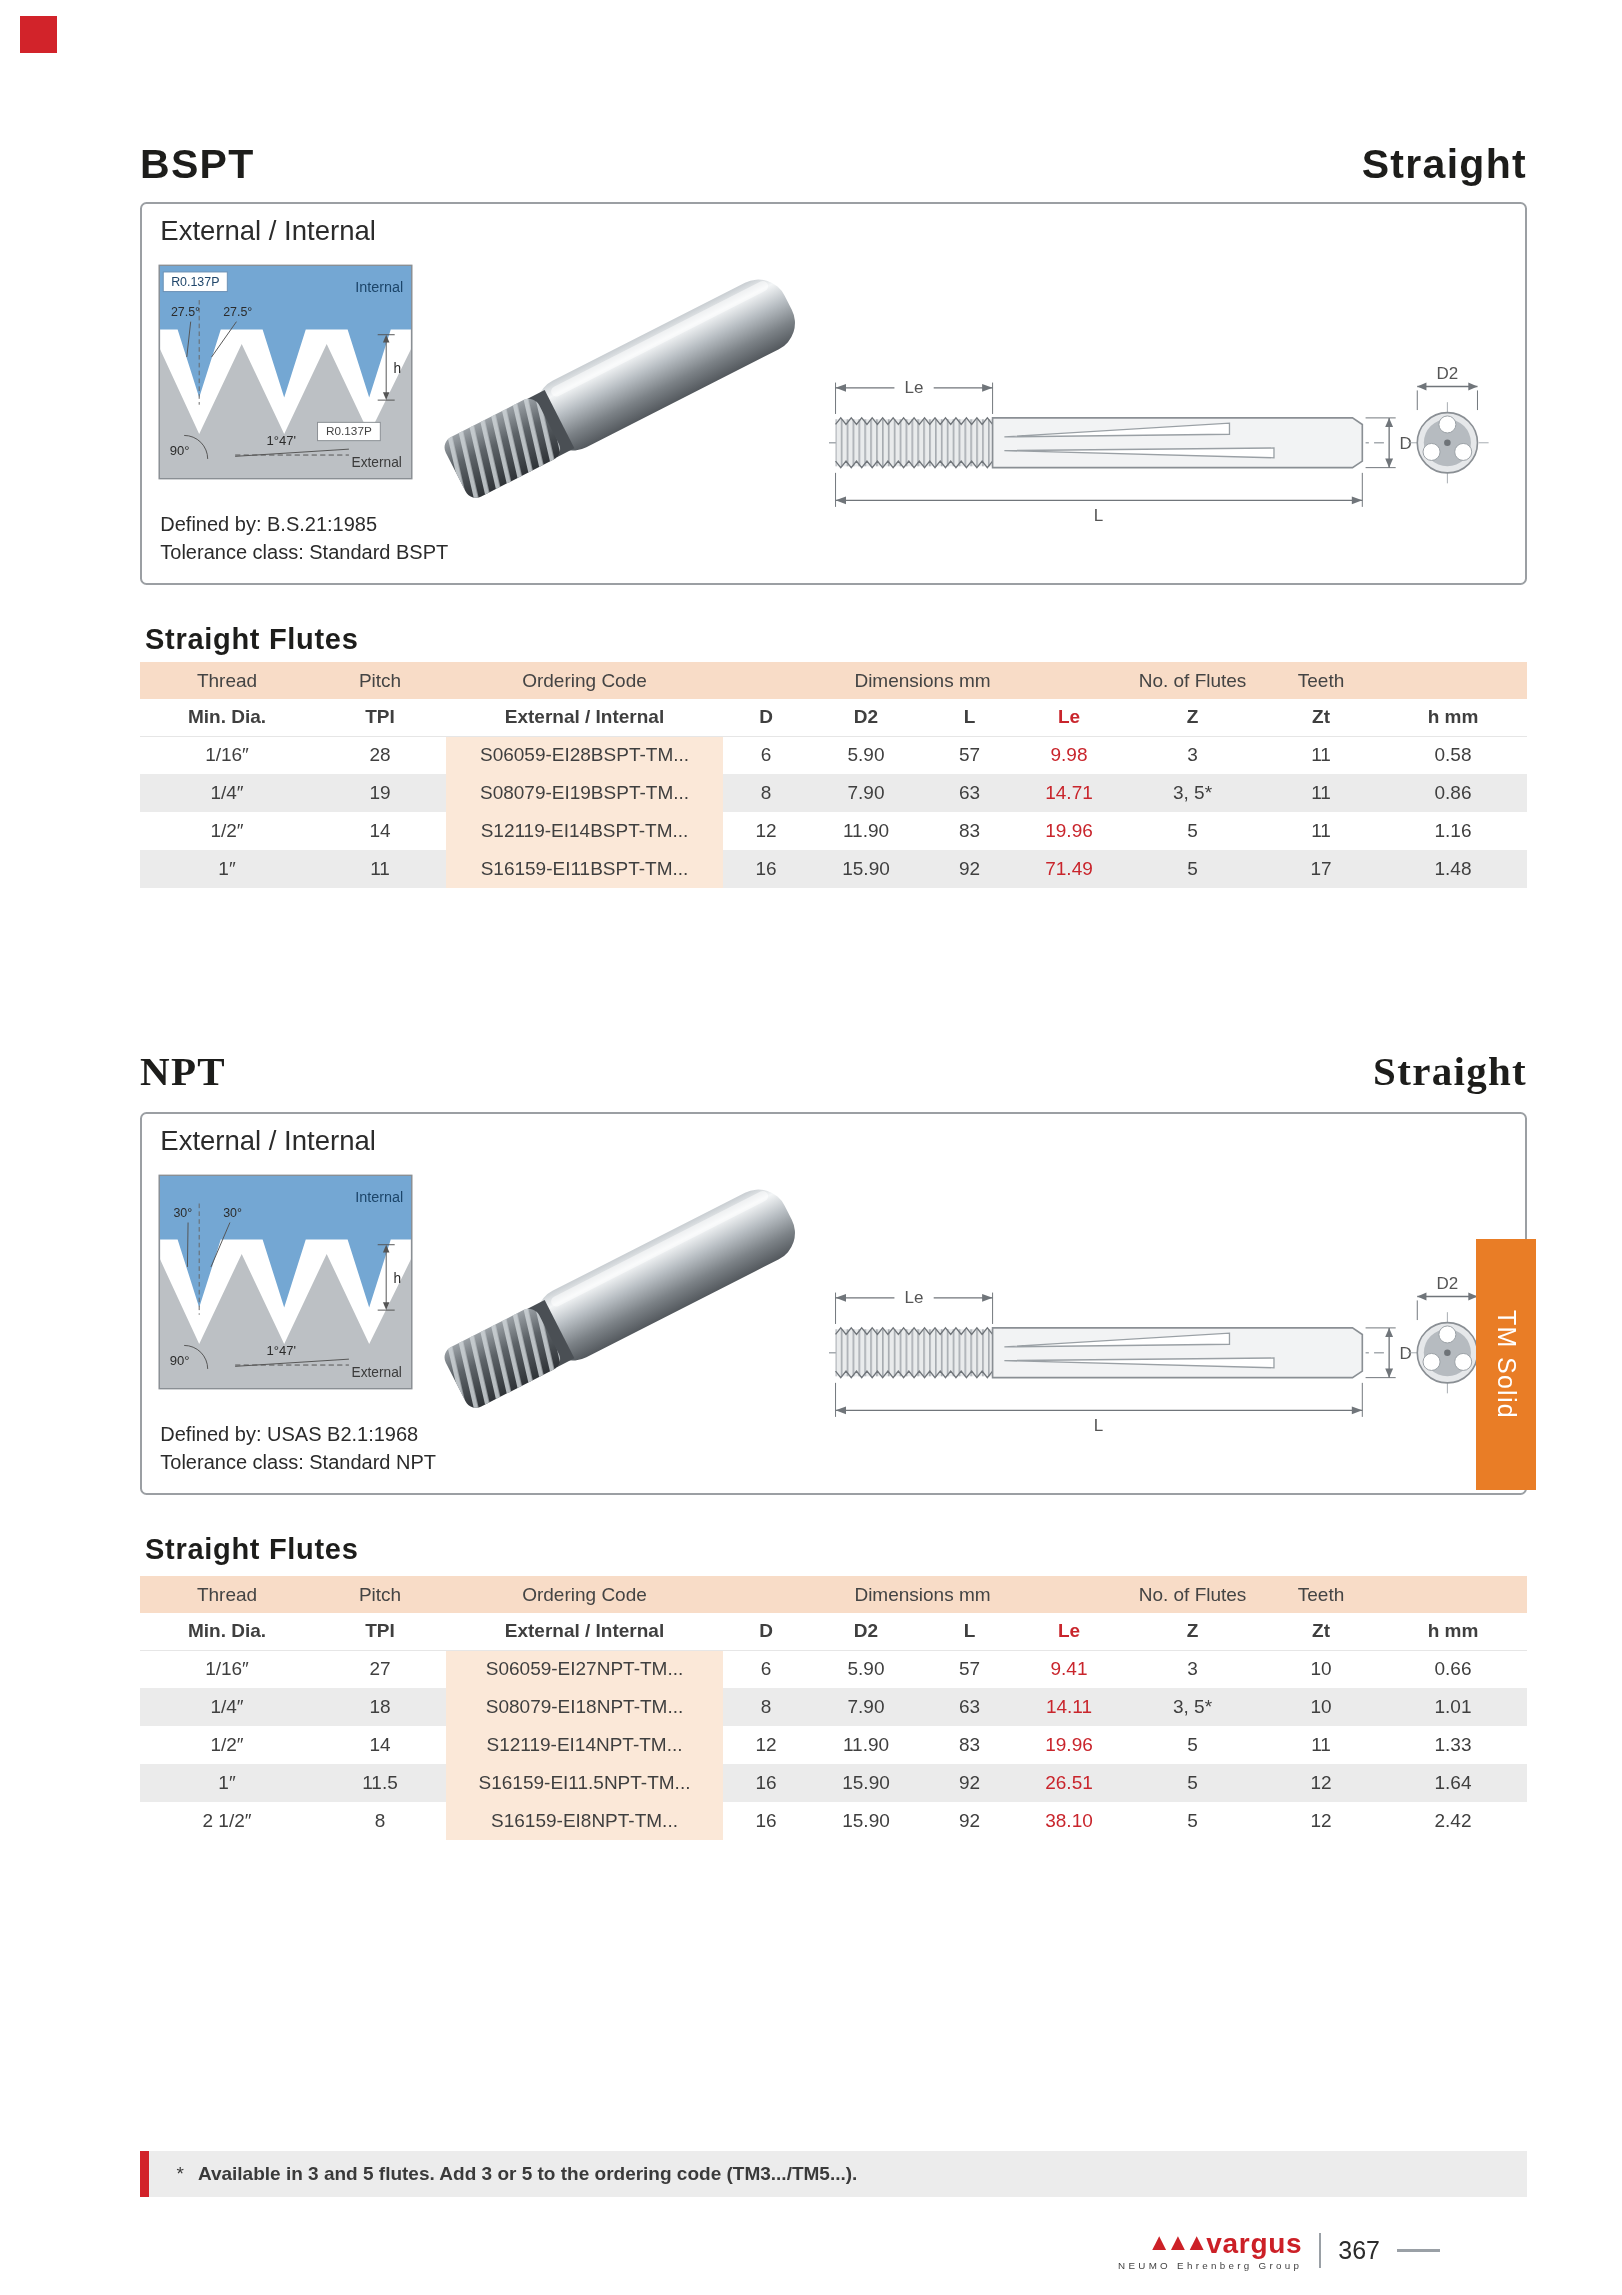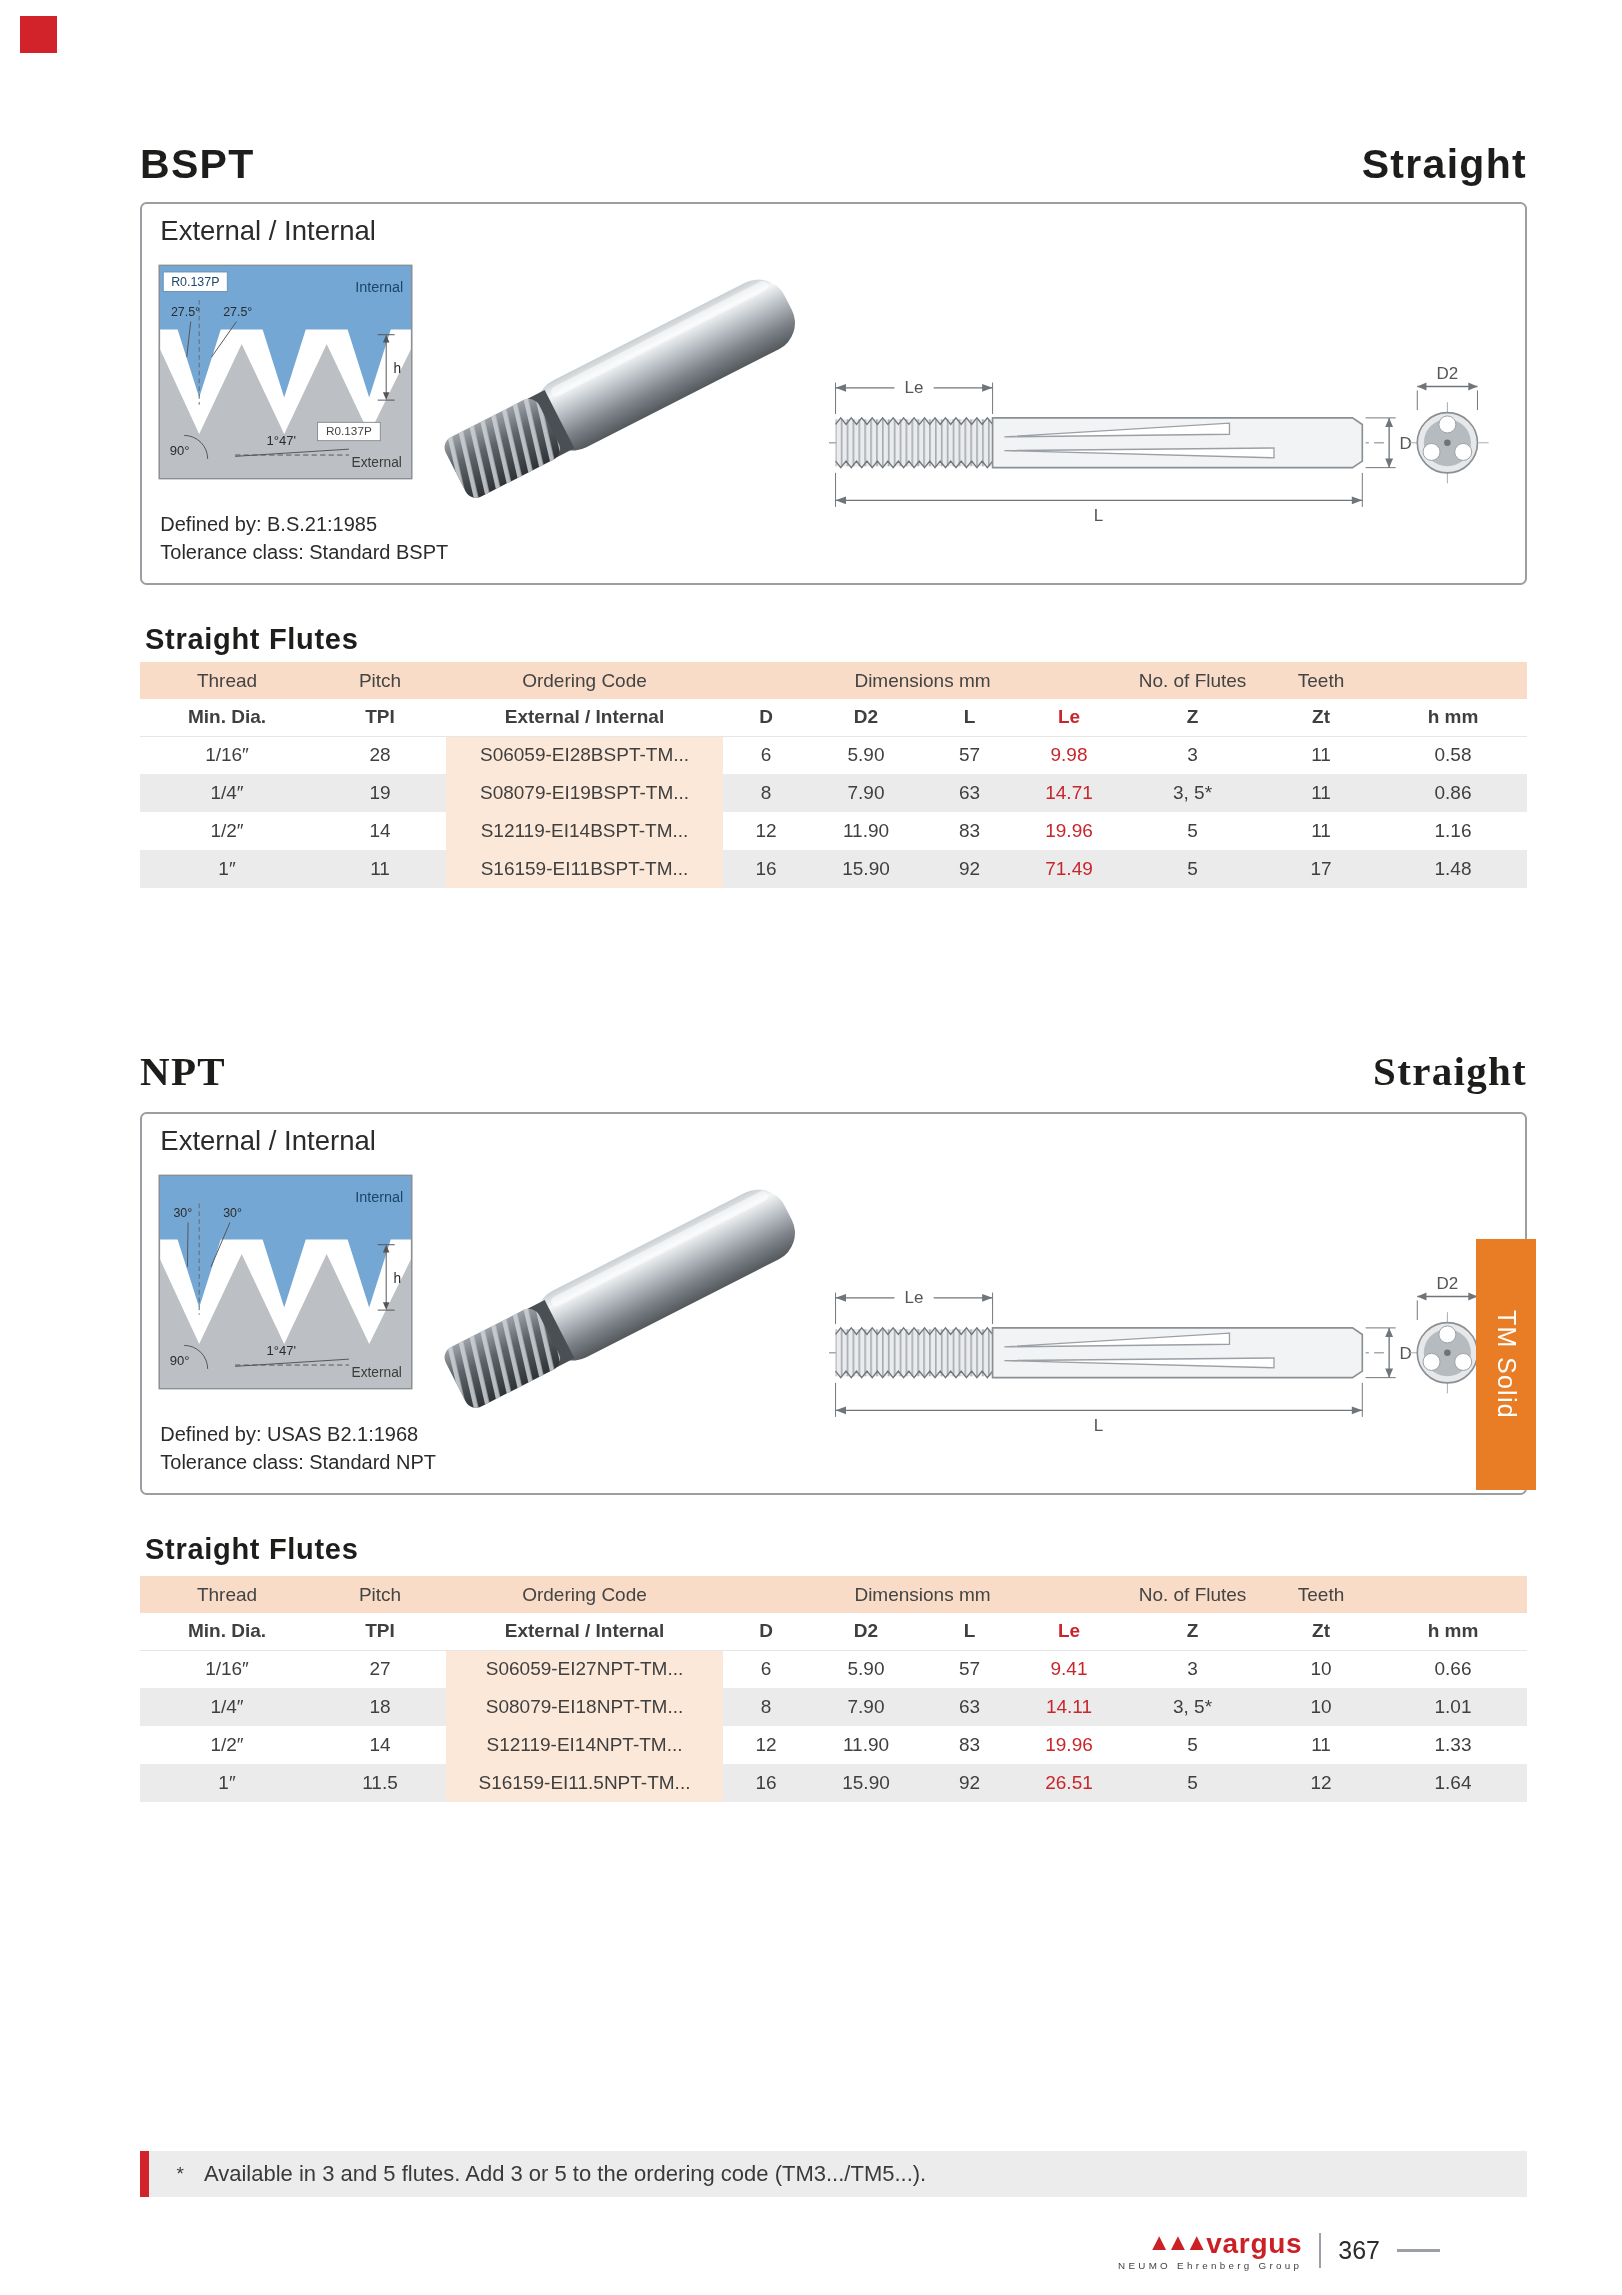--- a/index.html
+++ b/index.html
@@ -37,21 +37,21 @@
   .data-table tbody tr:nth-child(even) { background:#ebebeb; }
   .data-table td.code { background:#fbe8d8; }
   .data-table th.le, .data-table td.le { color:#c9252c; }
 
   .side-tab { position:absolute; right:0; top:1239px; width:60px; height:251px; background:#e97d26; color:#ffffff;
               display:flex; align-items:center; justify-content:center; writing-mode:vertical-rl; font-size:25px; letter-spacing:1.3px; }
 
   .footnote-bar { position:absolute; left:140px; top:2151px; width:1387px; height:46px; background:#ececec;
                   border-left:9.2px solid #d2232a; display:flex; align-items:center; }
   .footnote-mark { margin-left:27.5px; font-size:19px; color:#3a3a3a; }
-  .footnote-text { margin-left:20px; font-size:22px; color:#3a3a3a; }
+  .footnote-text { margin-left:14px; font-size:19px; color:#3a3a3a;font-weight:bold; }
 
   .footer { position:absolute; top:2230px; right:96px; display:flex; align-items:center; gap:17px; }
   .brand { display:flex; flex-direction:column; align-items:flex-end; }
   .brand-row { display:flex; align-items:baseline; gap:2.6px; }
   .brand-mark { color:#cc2027; font-size:23.6px; letter-spacing:-4.6px; transform:translateY(-2.6px); }
   .brand-name { color:#cc2027; font-weight:bold; font-size:28px; letter-spacing:0.7px; line-height:1; }
   .brand-sub { font-size:9.8px; letter-spacing:3.3px; color:#444; margin-top:1.3px; }
   .footer-divider { width:2px; height:35px; background:#9aa0a6; }
   .page-number { font-size:25px; font-weight:normal; color:#2b2b2b; }
   .footer-rule { width:43px; height:2.6px; background:#9aa0a6; }
@@ -469,20 +469,32 @@
           <td>11.5</td>
           <td class="code">S16159-EI11.5NPT-TM...</td>
           <td>16</td>
           <td>15.90</td>
           <td>92</td>
           <td class="le">26.51</td>
           <td>5</td>
           <td>12</td>
           <td>1.64</td>
         </tr>
+        <tr>
+          <td>2 1/2″</td>
+          <td>8</td>
+          <td class="code">S16159-EI8NPT-TM...</td>
+          <td>16</td>
+          <td>15.90</td>
+          <td>92</td>
+          <td class="le">38.10</td>
+          <td>5</td>
+          <td>12</td>
+          <td>2.42</td>
+        </tr>
       </tbody>
   </table>
 
   <div class="footnote-bar">
     <span class="footnote-mark">*</span>
     <span class="footnote-text">Available in 3 and 5 flutes. Add 3 or 5 to the ordering code (TM3.../TM5...).</span>
   </div>
 
   <div class="footer">
     <div class="brand">

